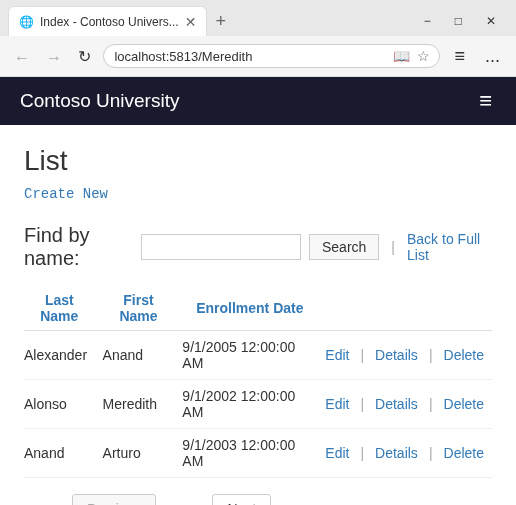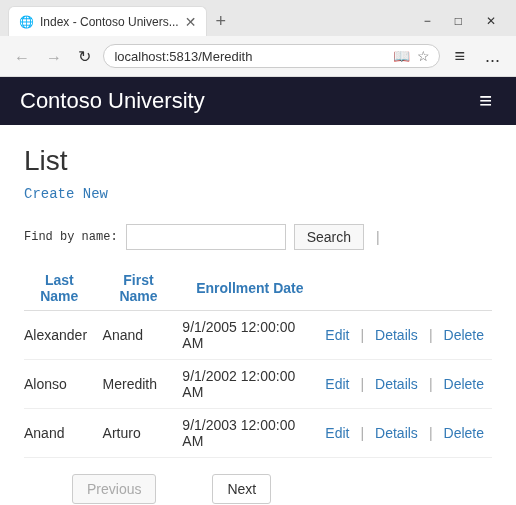--- a/index.html
+++ b/index.html
@@ -19,30 +19,30 @@
     .address-bar { display: flex; align-items: center; padding: 6px 10px; gap: 8px; background: #f5f5f5; height: 40px; }
     .nav-btn { background: none; border: none; font-size: 16px; color: #333; cursor: pointer; padding: 2px 4px; }
     .nav-btn.disabled { color: #aaa; }
     .url-box { flex: 1; display: flex; align-items: center; background: white; border: 1px solid #ccc; border-radius: 16px; padding: 3px 10px; gap: 6px; }
     .url-text { flex: 1; font-size: 13px; color: #333; }
     .url-icon { color: #666; font-size: 14px; cursor: pointer; }
     .menu-btn { background: none; border: none; font-size: 18px; color: #333; cursor: pointer; padding: 2px 6px; }
 
     
     .app-nav { background: #1a1a2e; color: white; display: flex; align-items: center; justify-content: space-between; padding: 0 20px; height: 48px; }
-    .app-title { font-size: 22px; font-weight: 400; }
+    .app-title { font-size: 19px; font-weight: 400; }
     .hamburger-btn { background: none; border: none; color: white; font-size: 22px; cursor: pointer; padding: 4px; }
 
     .page-content { background: white; padding: 20px 24px; height: calc(505px - 36px - 40px - 48px); overflow: hidden; }
 
     .page-heading { font-size: 28px; font-weight: 300; color: #333; margin-bottom: 8px; }
     .create-link { color: #337ab7; text-decoration: none; font-size: 14px; display: inline-block; margin-bottom: 22px; cursor: pointer; font-family: Liberation Mono, monospace; }
 
     .search-form { display: flex; align-items: center; gap: 8px; margin-bottom: 16px; }
-    .search-label { font-size: 12px; color: #333; font-family: Liberation Mono, monospace; }
+    .search-label { font-size: 20px; color: #333; }
     .search-input { border: 1px solid #ccc; padding: 4px 6px; font-size: 14px; width: 160px; outline: none; }
     .search-btn { padding: 4px 12px; font-size: 14px; background: #f8f8f8; border: 1px solid #ccc; cursor: pointer; color: #333; }
     .back-link { color: #337ab7; text-decoration: none; font-size: 14px; cursor: pointer; }
     .separator { color: #aaa; margin: 0 4px; }
 
     
     table { width: 100%; border-collapse: collapse; margin-bottom: 16px; }
     th { color: #337ab7; font-weight: 600; text-align: center; padding: 6px 8px 6px 0; font-size: 14px; border-bottom: 1px solid #ddd; margin-left: 28px; }
     td { padding: 8px 8px 8px 0; font-size: 14px; color: #333; border-bottom: 1px solid #eee; }
     .action-links { display: flex; gap: 8px; align-items: center; }
@@ -96,20 +96,21 @@
 <div class="page-content">
   <h1 class="page-heading">List</h1>
   <a class="create-link">Create New</a>
 
   
   <div class="search-form">
     <label class="search-label">Find by name:</label>
     <input class="search-input" type="text" placeholder="" style="">
     <button class="search-btn">Search</button>
     <span class="separator">|</span>
+    <a class="back-link">Back to Full List</a>
   </div>
 
   
   <table>
     <thead>
       <tr>
         <th>Last Name</th>
         <th>First Name</th>
         <th>Enrollment Date</th>
         <th></th>

